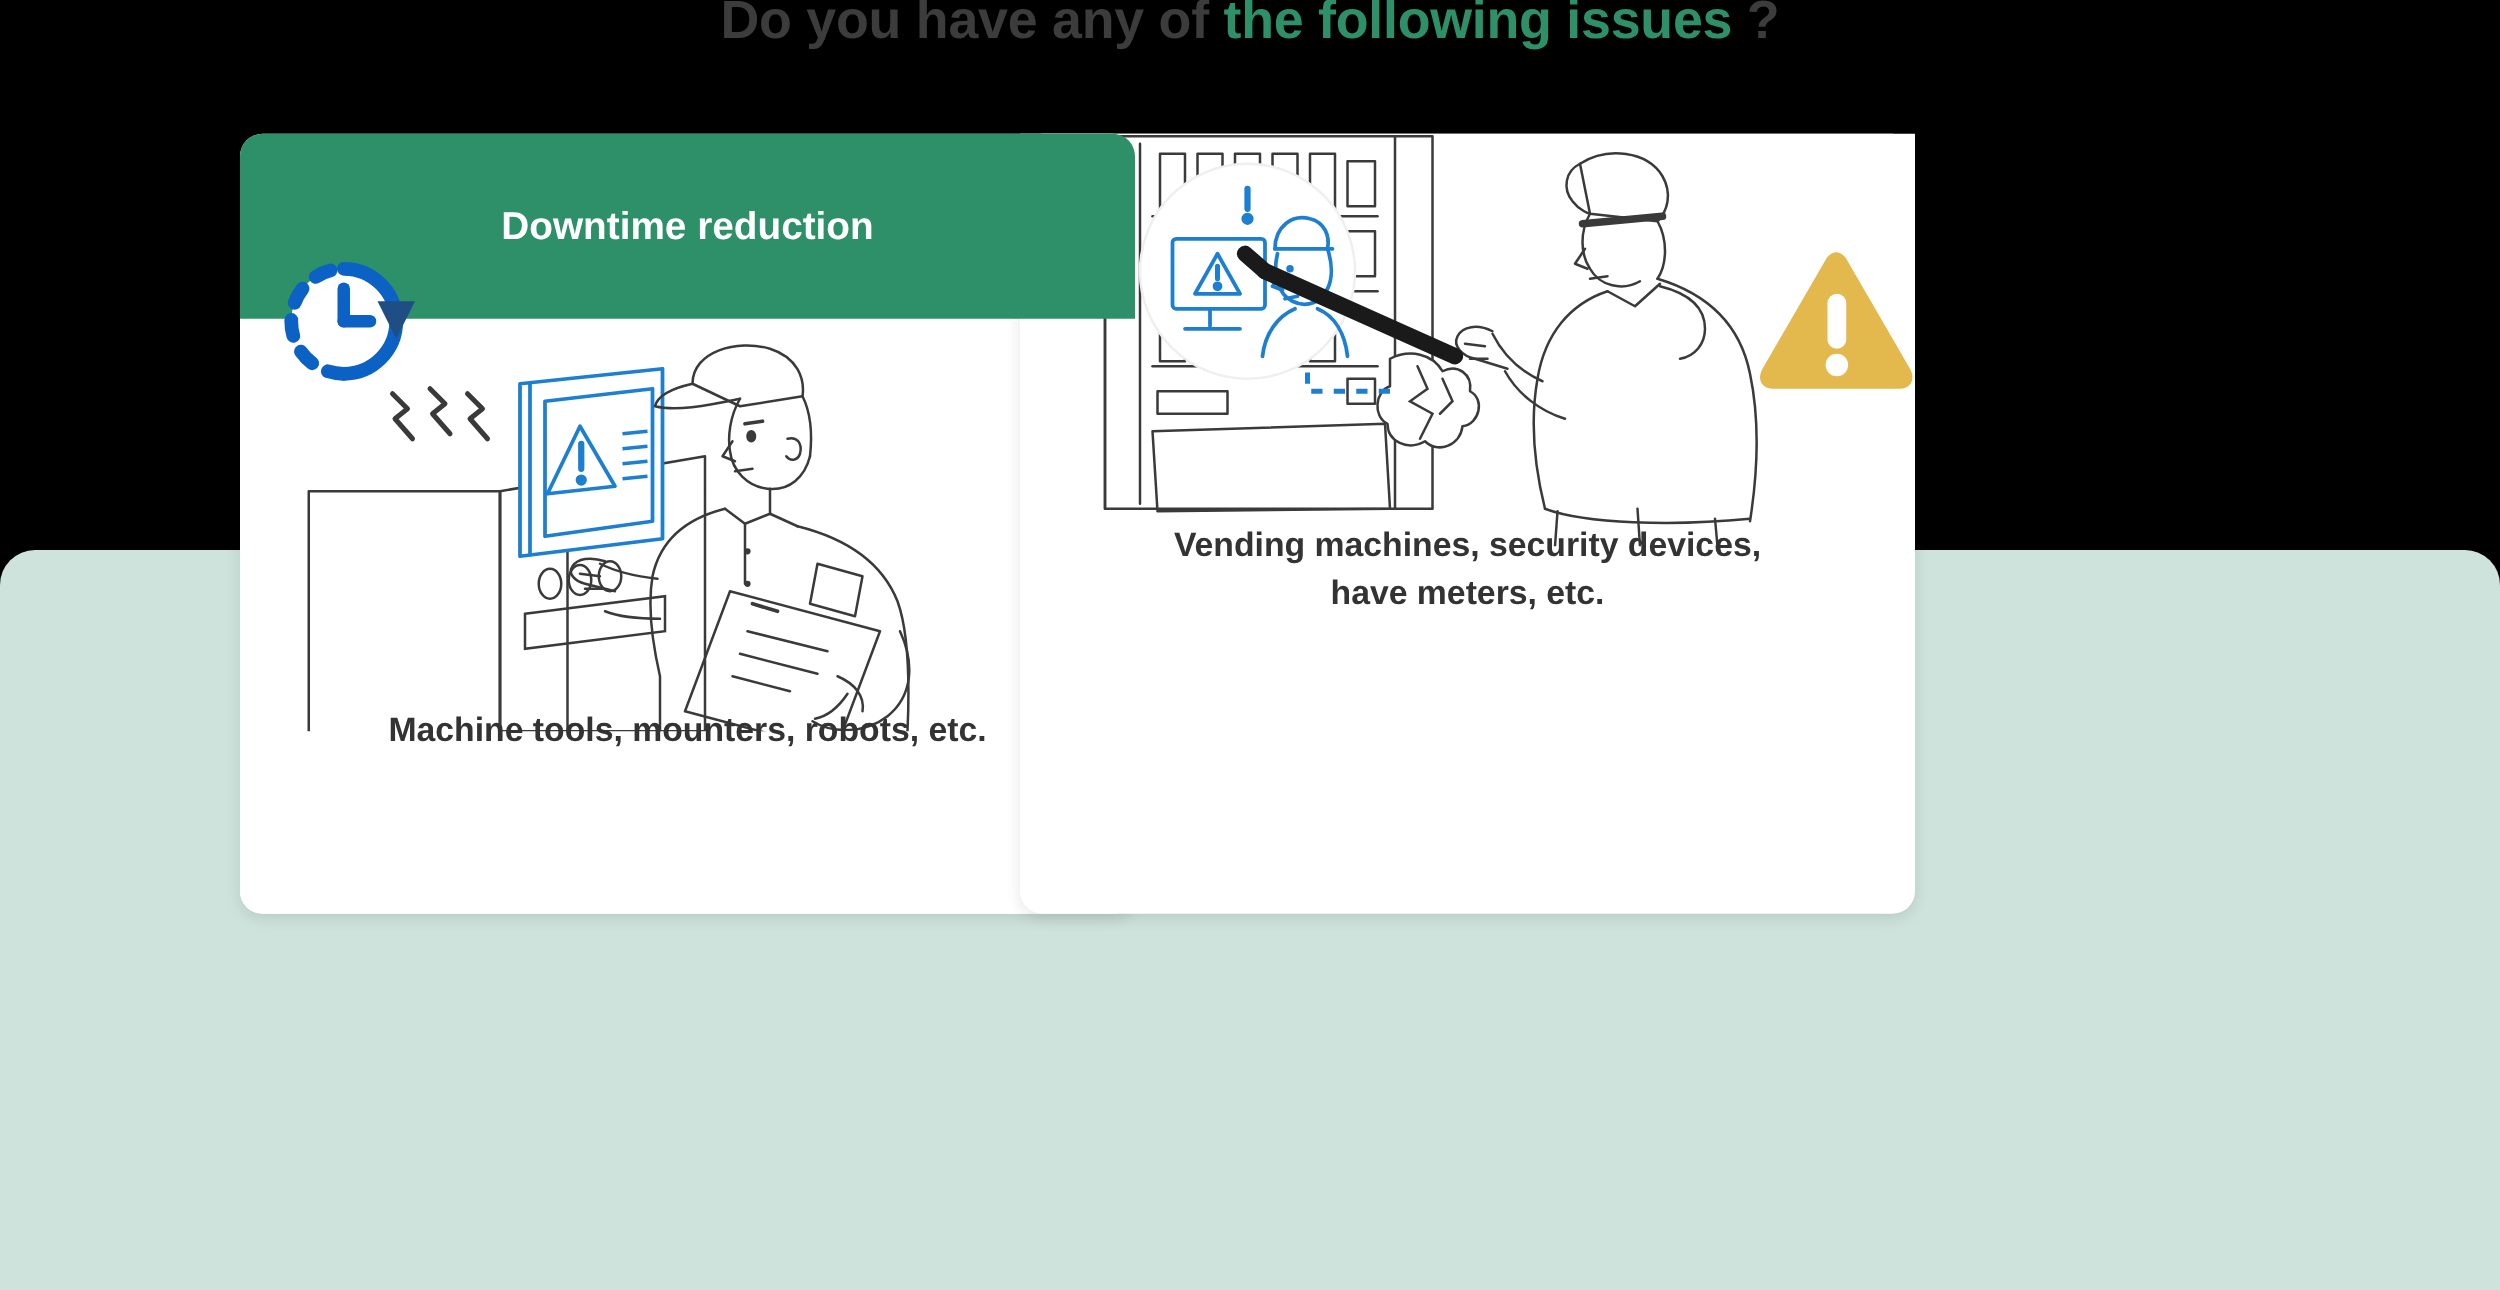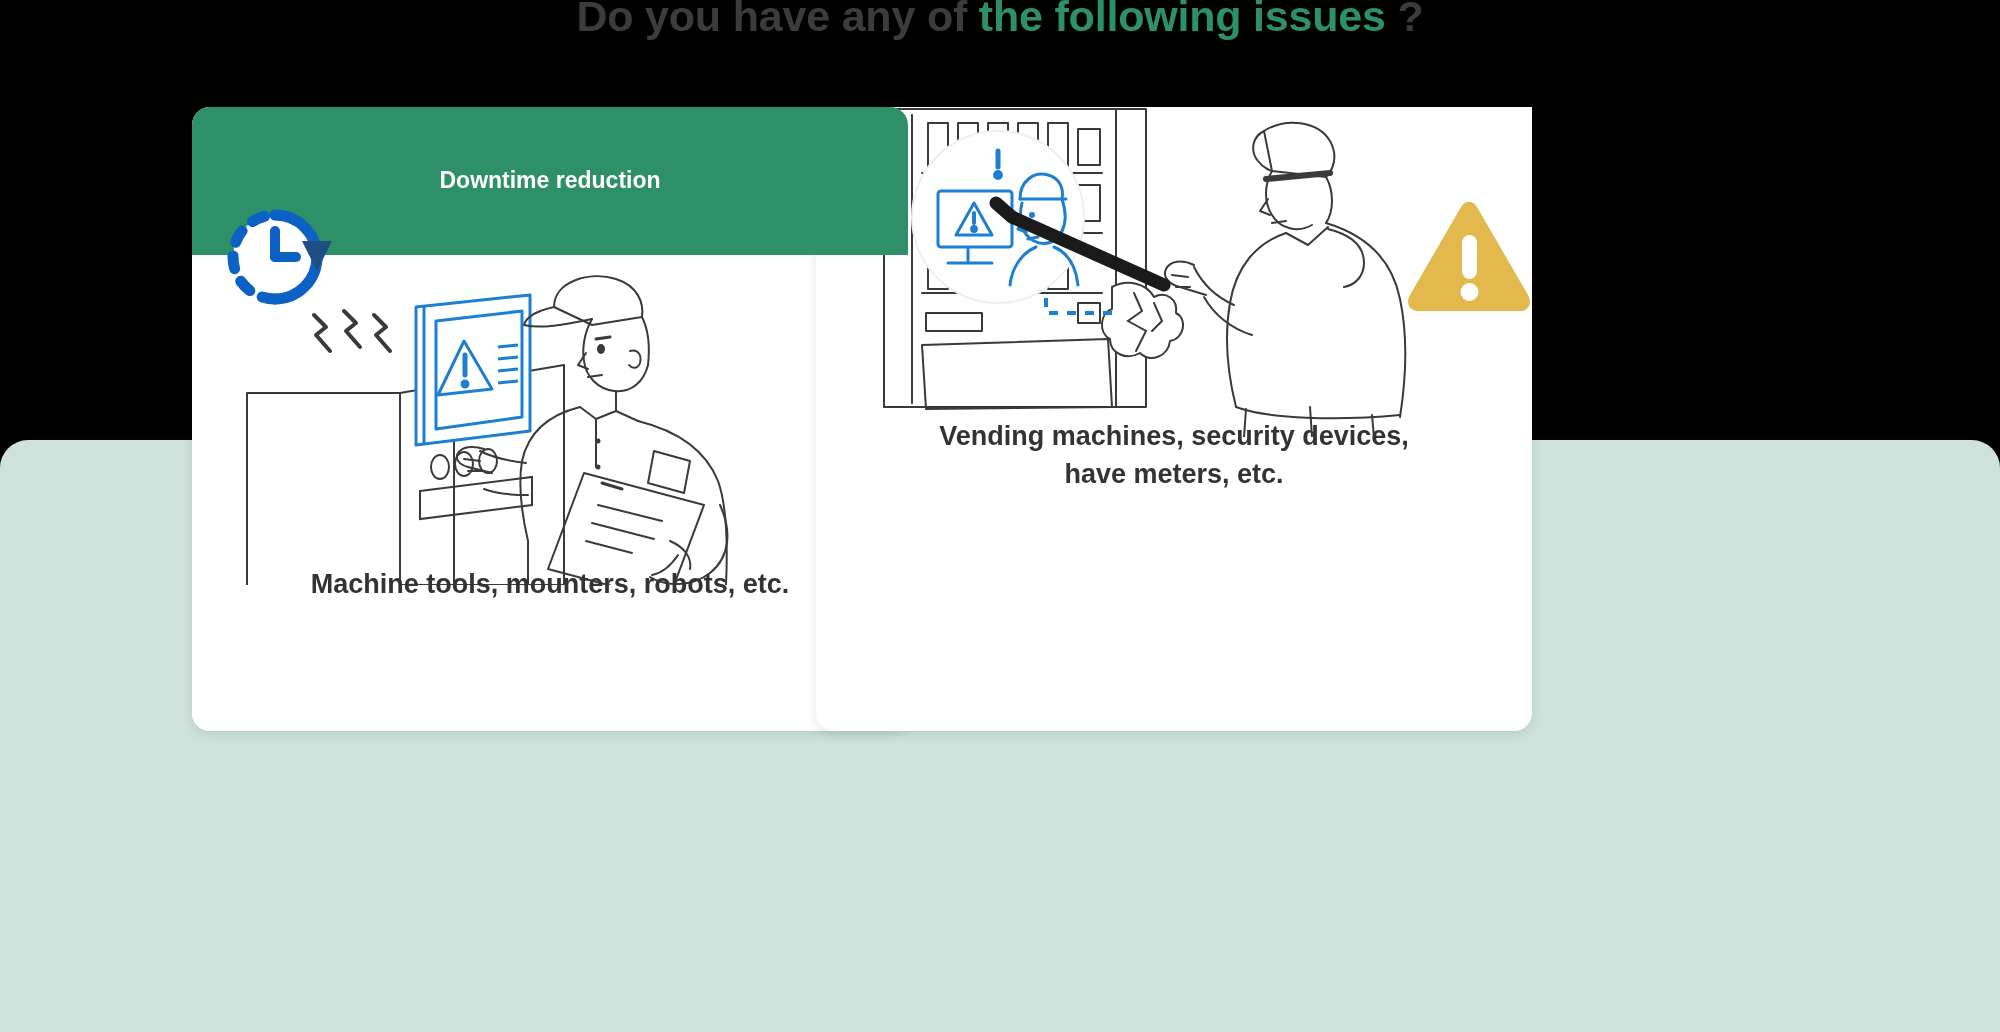--- a/index.html
+++ b/index.html
@@ -44,21 +44,21 @@
   .card-head {
     position: relative;
     height: 148px;
     background: #2e9068;
     border-radius: 18px 18px 0 0;
     display: flex; flex-direction: column;
     align-items: center; justify-content: center;
     color: #fff;
     z-index: 2;
   }
-  .card-head .l1 { font-size: 23px; line-height: 1.27; }
+  .card-head .l1 { font-size: 31px; line-height: 1.27; }
   .card-head .l2 { font-size: 31px; line-height: 1.27; }
   .bold { font-weight: 700; }
   .reg  { font-weight: 400; }
 
   .card-body {
     position: relative;
     height: 476px;
     background: #fff;
     border-radius: 0 0 18px 18px;
     overflow: hidden;

